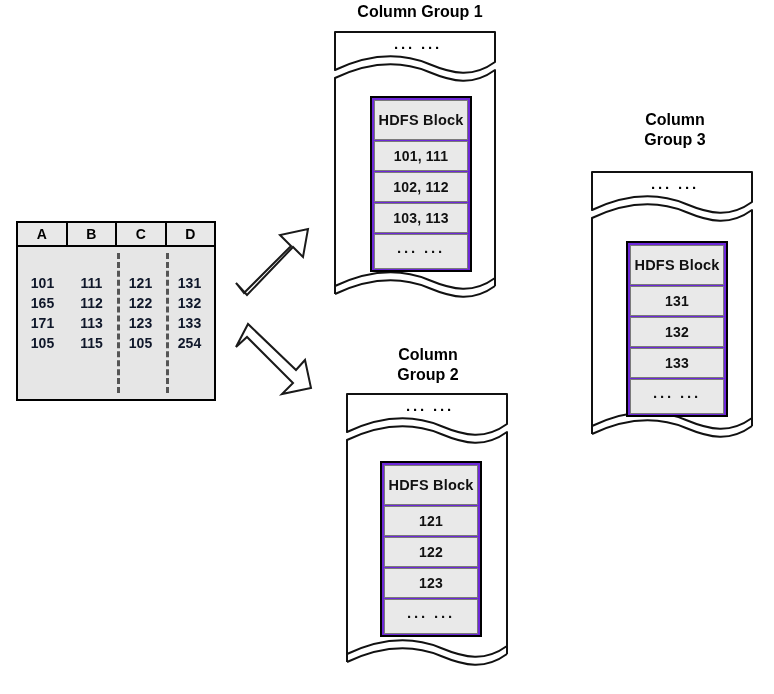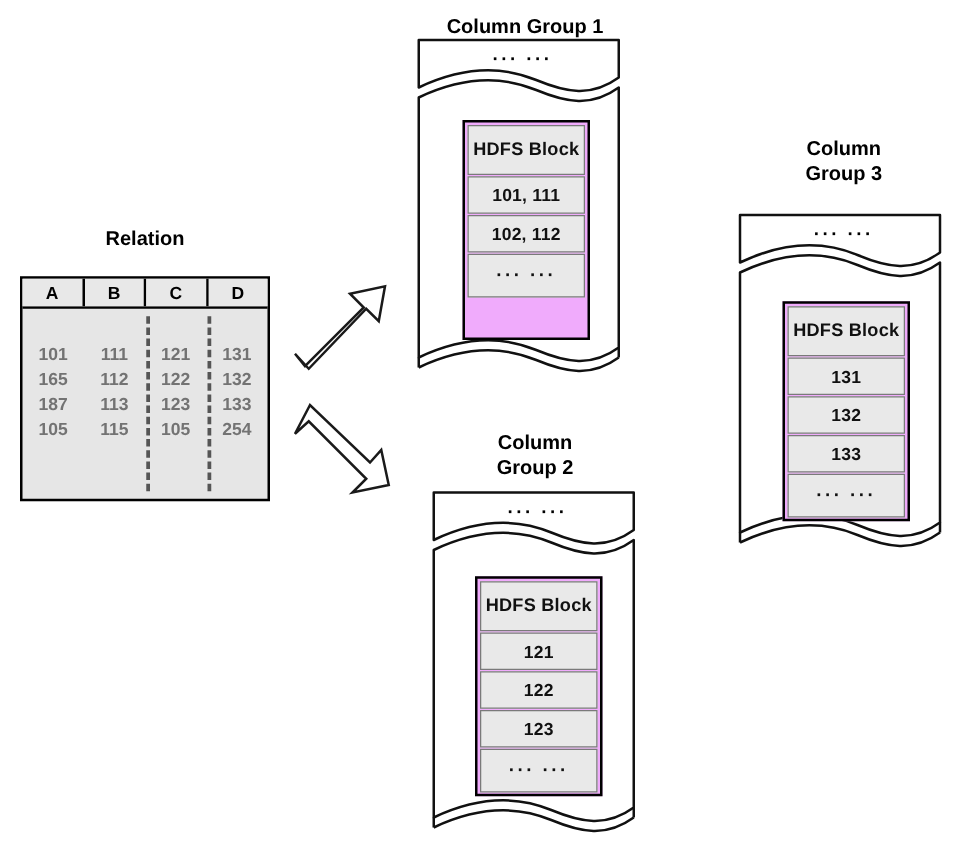--- a/index.html
+++ b/index.html
@@ -75,21 +75,21 @@
   .rel-row {
     display: flex;
     height: 20px;
     line-height: 20px;
   }
   .rel-row .rcell {
     flex: 1 1 0;
     text-align: center;
     font-weight: bold;
     font-size: 14px;
-    color: #737373;
+    color: #0f172a;
   }
   .rel-divider {
     position: absolute;
     top: 6px;
     bottom: 6px;
     width: 0;
     border-left: 3px dashed #555;
   }
   #rel-div-1 { left: 99px; }
   #rel-div-2 { left: 148px; }
@@ -101,21 +101,21 @@
   .colgroup svg {
     position: absolute;
     left: 0; top: 0;
     overflow: visible;
   }
 
   
   .hdfs-block {
     position: absolute;
     border: 2px solid #000;
-    background: #f0abfc;
+    background: #6d28d9;
     box-sizing: border-box;
     padding: 2px;
   }
   .hdfs-cell {
     border: 1px solid #7a7a7a;
     background: #e9e9e9;
     font-weight: bold;
     font-size: 14px;
     color: #111;
     display: flex;
@@ -140,21 +140,20 @@
   }
 
   
   #arrows { position: absolute; left: 0; top: 0; }
 </style>
 </head>
 <body>
 
 <div id="canvas">
 
-  <div class="title" style="left:46px; top:182px; width:140px;">Relation</div>
 
   <div id="relation-table">
     <div id="relation-header">
       <div class="hcell">A</div>
       <div class="hcell">B</div>
       <div class="hcell">C</div>
       <div class="hcell">D</div>
     </div>
     <div id="relation-body">
       <div class="rel-divider" id="rel-div-1"></div>
@@ -166,21 +165,21 @@
           <div class="rcell">121</div>
           <div class="rcell">131</div>
         </div>
         <div class="rel-row">
           <div class="rcell">165</div>
           <div class="rcell">112</div>
           <div class="rcell">122</div>
           <div class="rcell">132</div>
         </div>
         <div class="rel-row">
-          <div class="rcell">187</div>
+          <div class="rcell">171</div>
           <div class="rcell">113</div>
           <div class="rcell">123</div>
           <div class="rcell">133</div>
         </div>
         <div class="rel-row">
           <div class="rcell">105</div>
           <div class="rcell">115</div>
           <div class="rcell">105</div>
           <div class="rcell">254</div>
         </div>
@@ -188,41 +187,42 @@
     </div>
   </div>
 
   <svg id="arrows" width="774" height="694">
 
     <polygon points="236,283 244,293 291,246 280,235 308,229 303,257 293,247 247,295" fill="#ffffff" stroke="#1a1a1a" stroke-width="2" stroke-linejoin="miter"></polygon>
 
     <polygon points="236,347 247,337 293,383 282,394 311,388 305,360 296,370 248,324" fill="#ffffff" stroke="#1a1a1a" stroke-width="2" stroke-linejoin="miter"></polygon>
   </svg>
 
-  <div class="title" style="left:330px; top:2px; width:180px;margin-top:10px;">Column Group 1</div>
+  <div class="title" style="left:330px; top:2px; width:180px;">Column Group 1</div>
 
   <div class="colgroup" style="left:333px; top:30px; width:170px; height:290px;">
     <svg width="170" height="290" viewBox="0 0 170 290">
 
       <path d="M2,2 L162,2 L162,32 C140,48 120,44 96,34 C72,24 40,22 2,40 Z" fill="#ffffff" stroke="#111" stroke-width="2" stroke-linejoin="round"></path>
 
       <path d="M2,48 C40,30 72,32 96,42 C120,52 140,56 162,40
                L162,248 C140,264 120,260 96,250 C72,240 40,238 2,256 Z" fill="#ffffff" stroke="#111" stroke-width="2" stroke-linejoin="round"></path>
 
       <path d="M2,264 C40,246 72,248 96,258 C120,268 140,272 162,256" fill="none" stroke="#111" stroke-width="2"></path>
       <path d="M2,256 L2,264" fill="none" stroke="#111" stroke-width="2"></path>
       <path d="M162,248 L162,256" fill="none" stroke="#111" stroke-width="2"></path>
     </svg>
     <div class="flap-ellipsis" style="left:0; top:9px; width:170px;">··· ···</div>
   </div>
 
   <div class="hdfs-block" style="left:370px; top:96px; width:102px; height:176px;">
     <div class="hdfs-cell header" style="height:40px;">HDFS Block</div>
     <div class="hdfs-cell" style="height:30px;">101, 111</div>
     <div class="hdfs-cell" style="height:30px;">102, 112</div>
+    <div class="hdfs-cell" style="height:30px;">103, 113</div>
     <div class="hdfs-cell ellipsis" style="height:35px;">··· ···</div>
   </div>
 
   <div class="title" style="left:348px; top:345px; width:160px;">Column
 Group 2</div>
 
   <div class="colgroup" style="left:345px; top:392px; width:170px; height:296px;">
     <svg width="170" height="296" viewBox="0 0 170 296">
       <path d="M2,2 L162,2 L162,32 C140,48 120,44 96,34 C72,24 40,22 2,40 Z" fill="#ffffff" stroke="#111" stroke-width="2" stroke-linejoin="round"></path>
       <path d="M2,48 C40,30 72,32 96,42 C120,52 140,56 162,40

